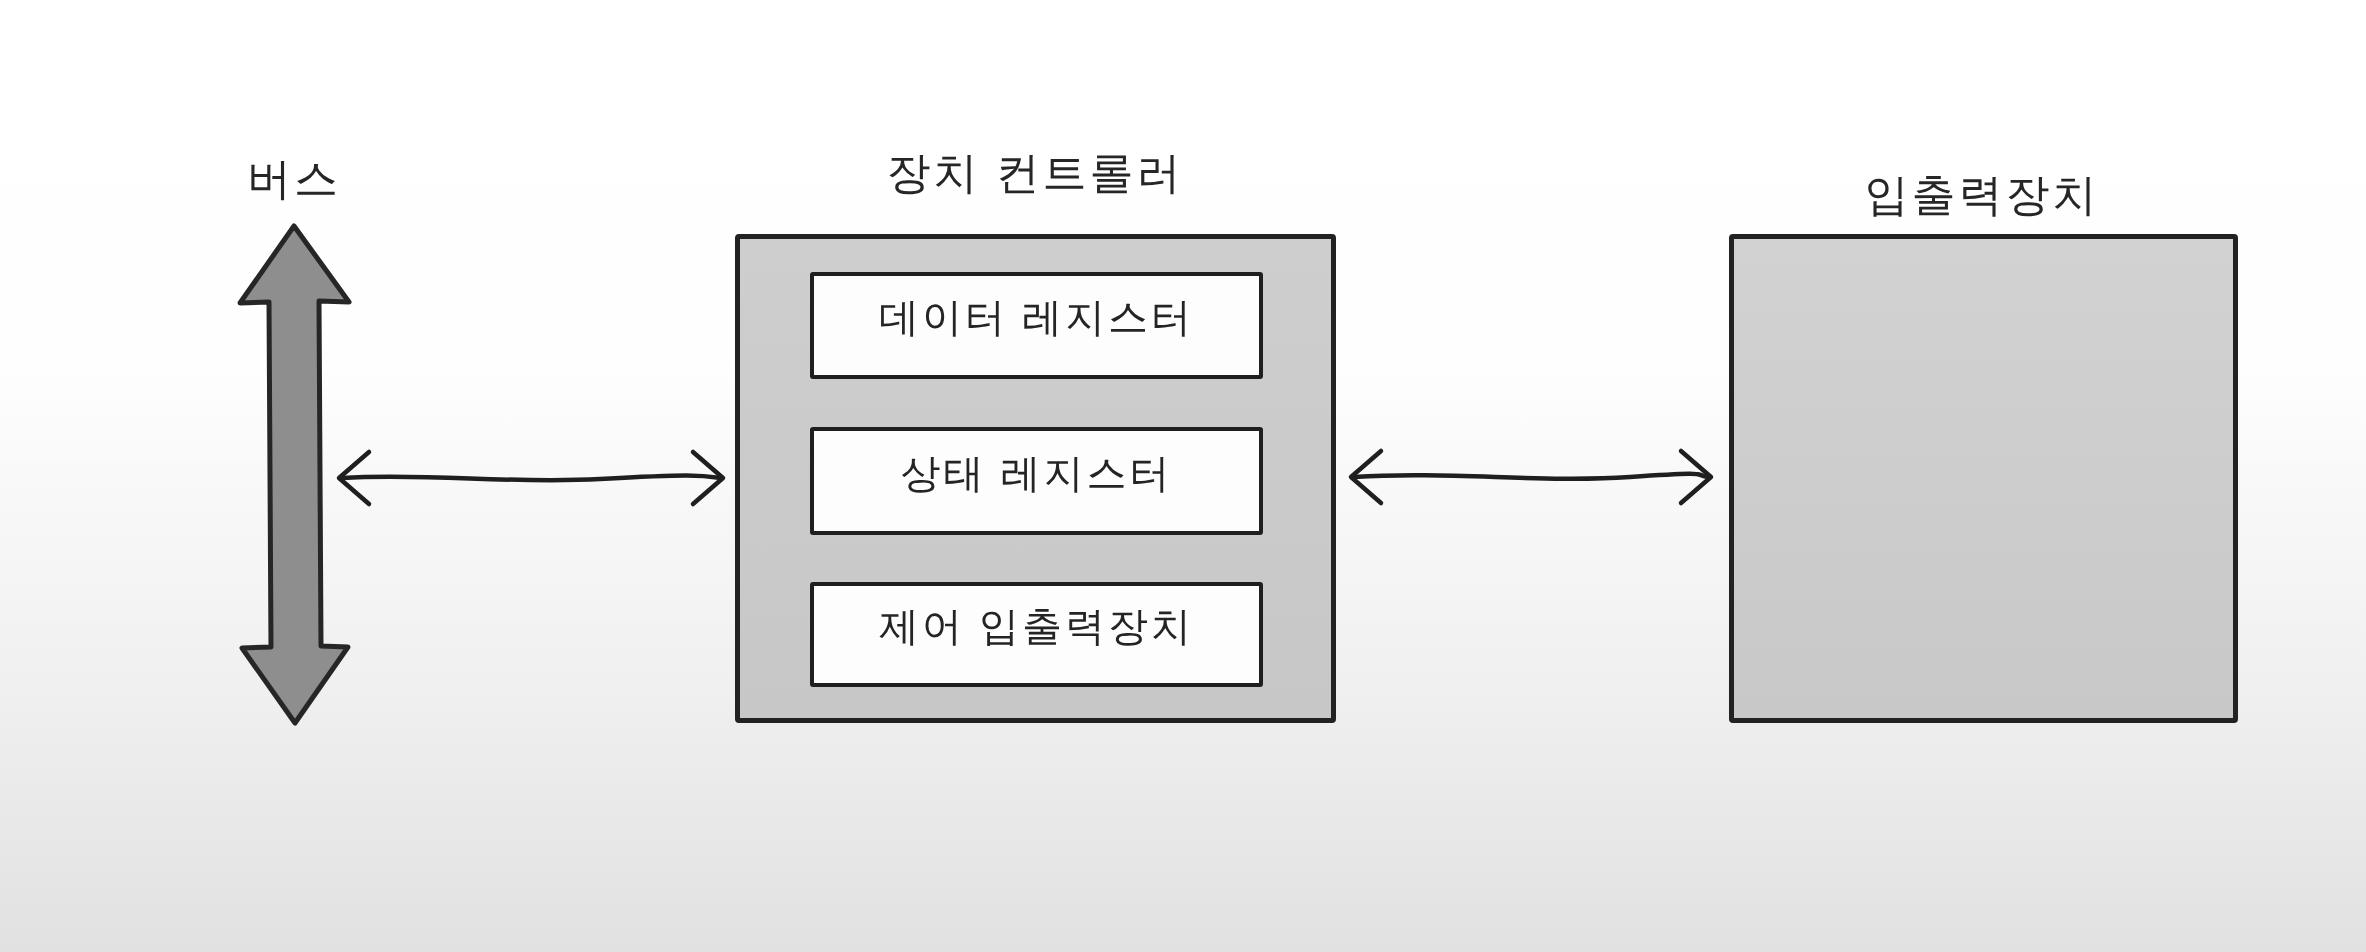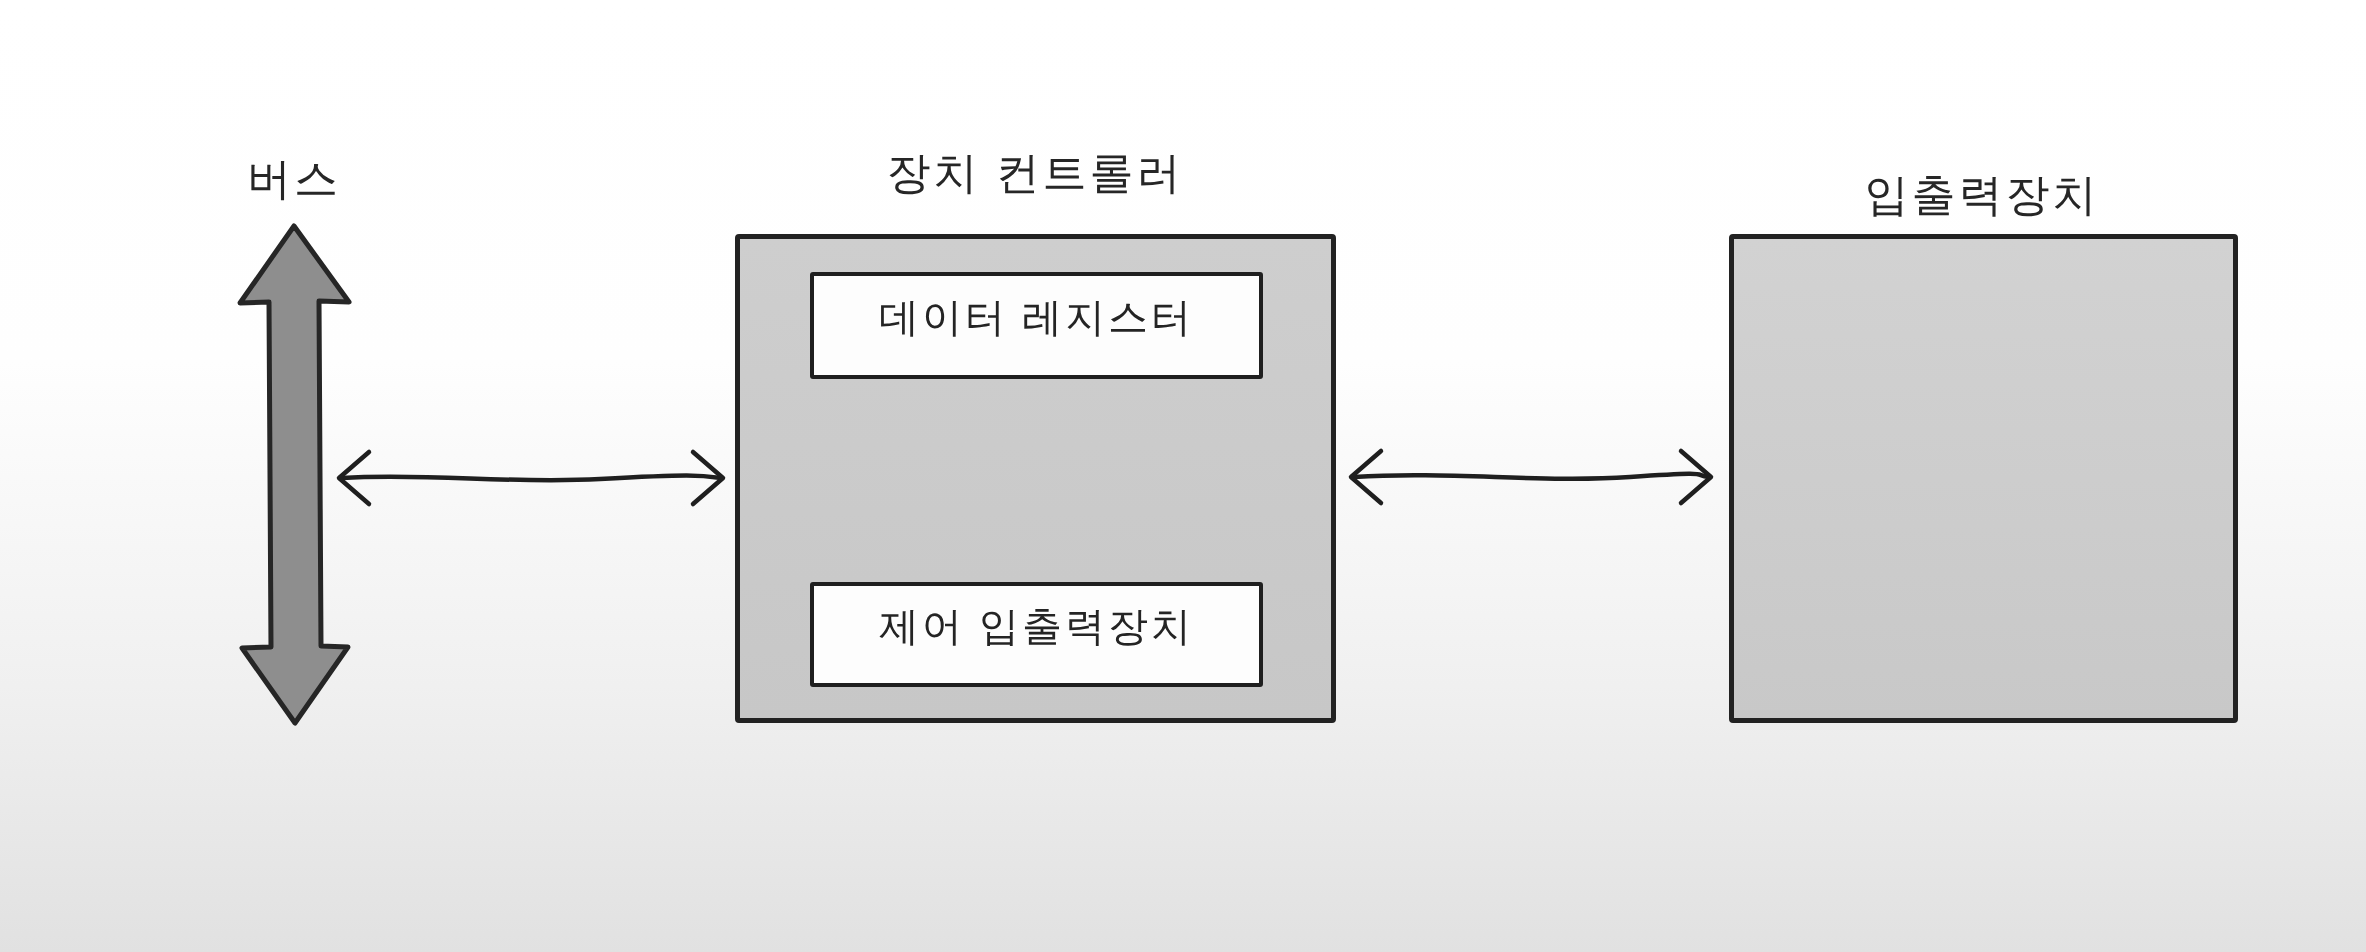--- a/index.html
+++ b/index.html
@@ -105,20 +105,23 @@
   <div class="label" style="left:144px; top:150px; width:300px;">버스</div>
 
   <div class="label" style="left:835px; top:144px; width:400px;">장치 컨트롤러</div>
 
   <div class="label" style="left:1782px; top:166px; width:400px;">입출력장치</div>
 
   <div class="outer-box controller-box">
     <div class="register-box reg-1">
       <span class="reg-label">데이터 레지스터</span>
     </div>
+    <div class="register-box reg-2">
+      <span class="reg-label">상태 레지스터</span>
+    </div>
     <div class="register-box reg-3">
       <span class="reg-label">제어 입출력장치</span>
     </div>
   </div>
 
   <div class="outer-box io-box"></div>
 
 </div>
 
 </body></html>

